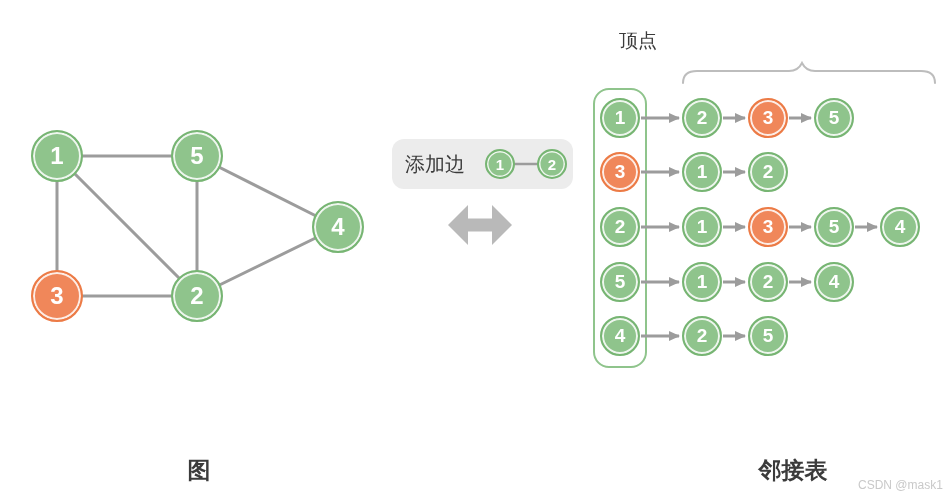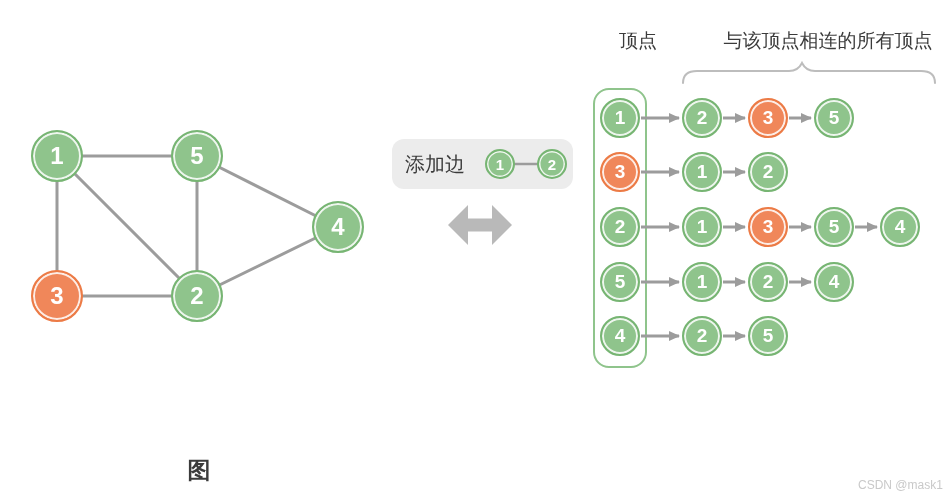--- a/index.html
+++ b/index.html
@@ -82,21 +82,20 @@
   <div class="node node-lg node--highlight" style="left:57px;top:296px">3</div>
   <div class="node node-lg node--normal" style="left:197px;top:296px">2</div>
 
   <div class="badge">
     <span class="badge-label">添加边</span>
   </div>
   <div class="node node-sm node--normal" style="left:500px;top:164px">1</div>
   <div class="node node-sm node--normal" style="left:552px;top:164px">2</div>
 
   <div class="hdr" style="left:620px;top:41px">顶点</div>
-  <div class="hdr" style="left:810px;top:41px">与该顶点相连的所有顶点</div>
 
   <div class="vertex-box"></div>
 
   <div class="node node-md node--normal" style="left:620px;top:118px">1</div>
   <div class="node node-md node--normal" style="left:702px;top:118px">2</div>
   <div class="node node-md node--highlight" style="left:768px;top:118px">3</div>
   <div class="node node-md node--normal" style="left:834px;top:118px">5</div>
 
   <div class="node node-md node--highlight" style="left:620px;top:172px">3</div>
   <div class="node node-md node--normal" style="left:702px;top:172px">1</div>
@@ -111,16 +110,17 @@
   <div class="node node-md node--normal" style="left:620px;top:282px">5</div>
   <div class="node node-md node--normal" style="left:702px;top:282px">1</div>
   <div class="node node-md node--normal" style="left:768px;top:282px">2</div>
   <div class="node node-md node--normal" style="left:834px;top:282px">4</div>
 
   <div class="node node-md node--normal" style="left:620px;top:336px">4</div>
   <div class="node node-md node--normal" style="left:702px;top:336px">2</div>
   <div class="node node-md node--normal" style="left:768px;top:336px">5</div>
 
   <div class="caption" style="left:199px;top:470px">图</div>
+  <div class="caption" style="left:793px;top:470px">邻接表</div>
 
   <div class="watermark">CSDN @mask1</div>
 
 </div>
 
 </body></html>

